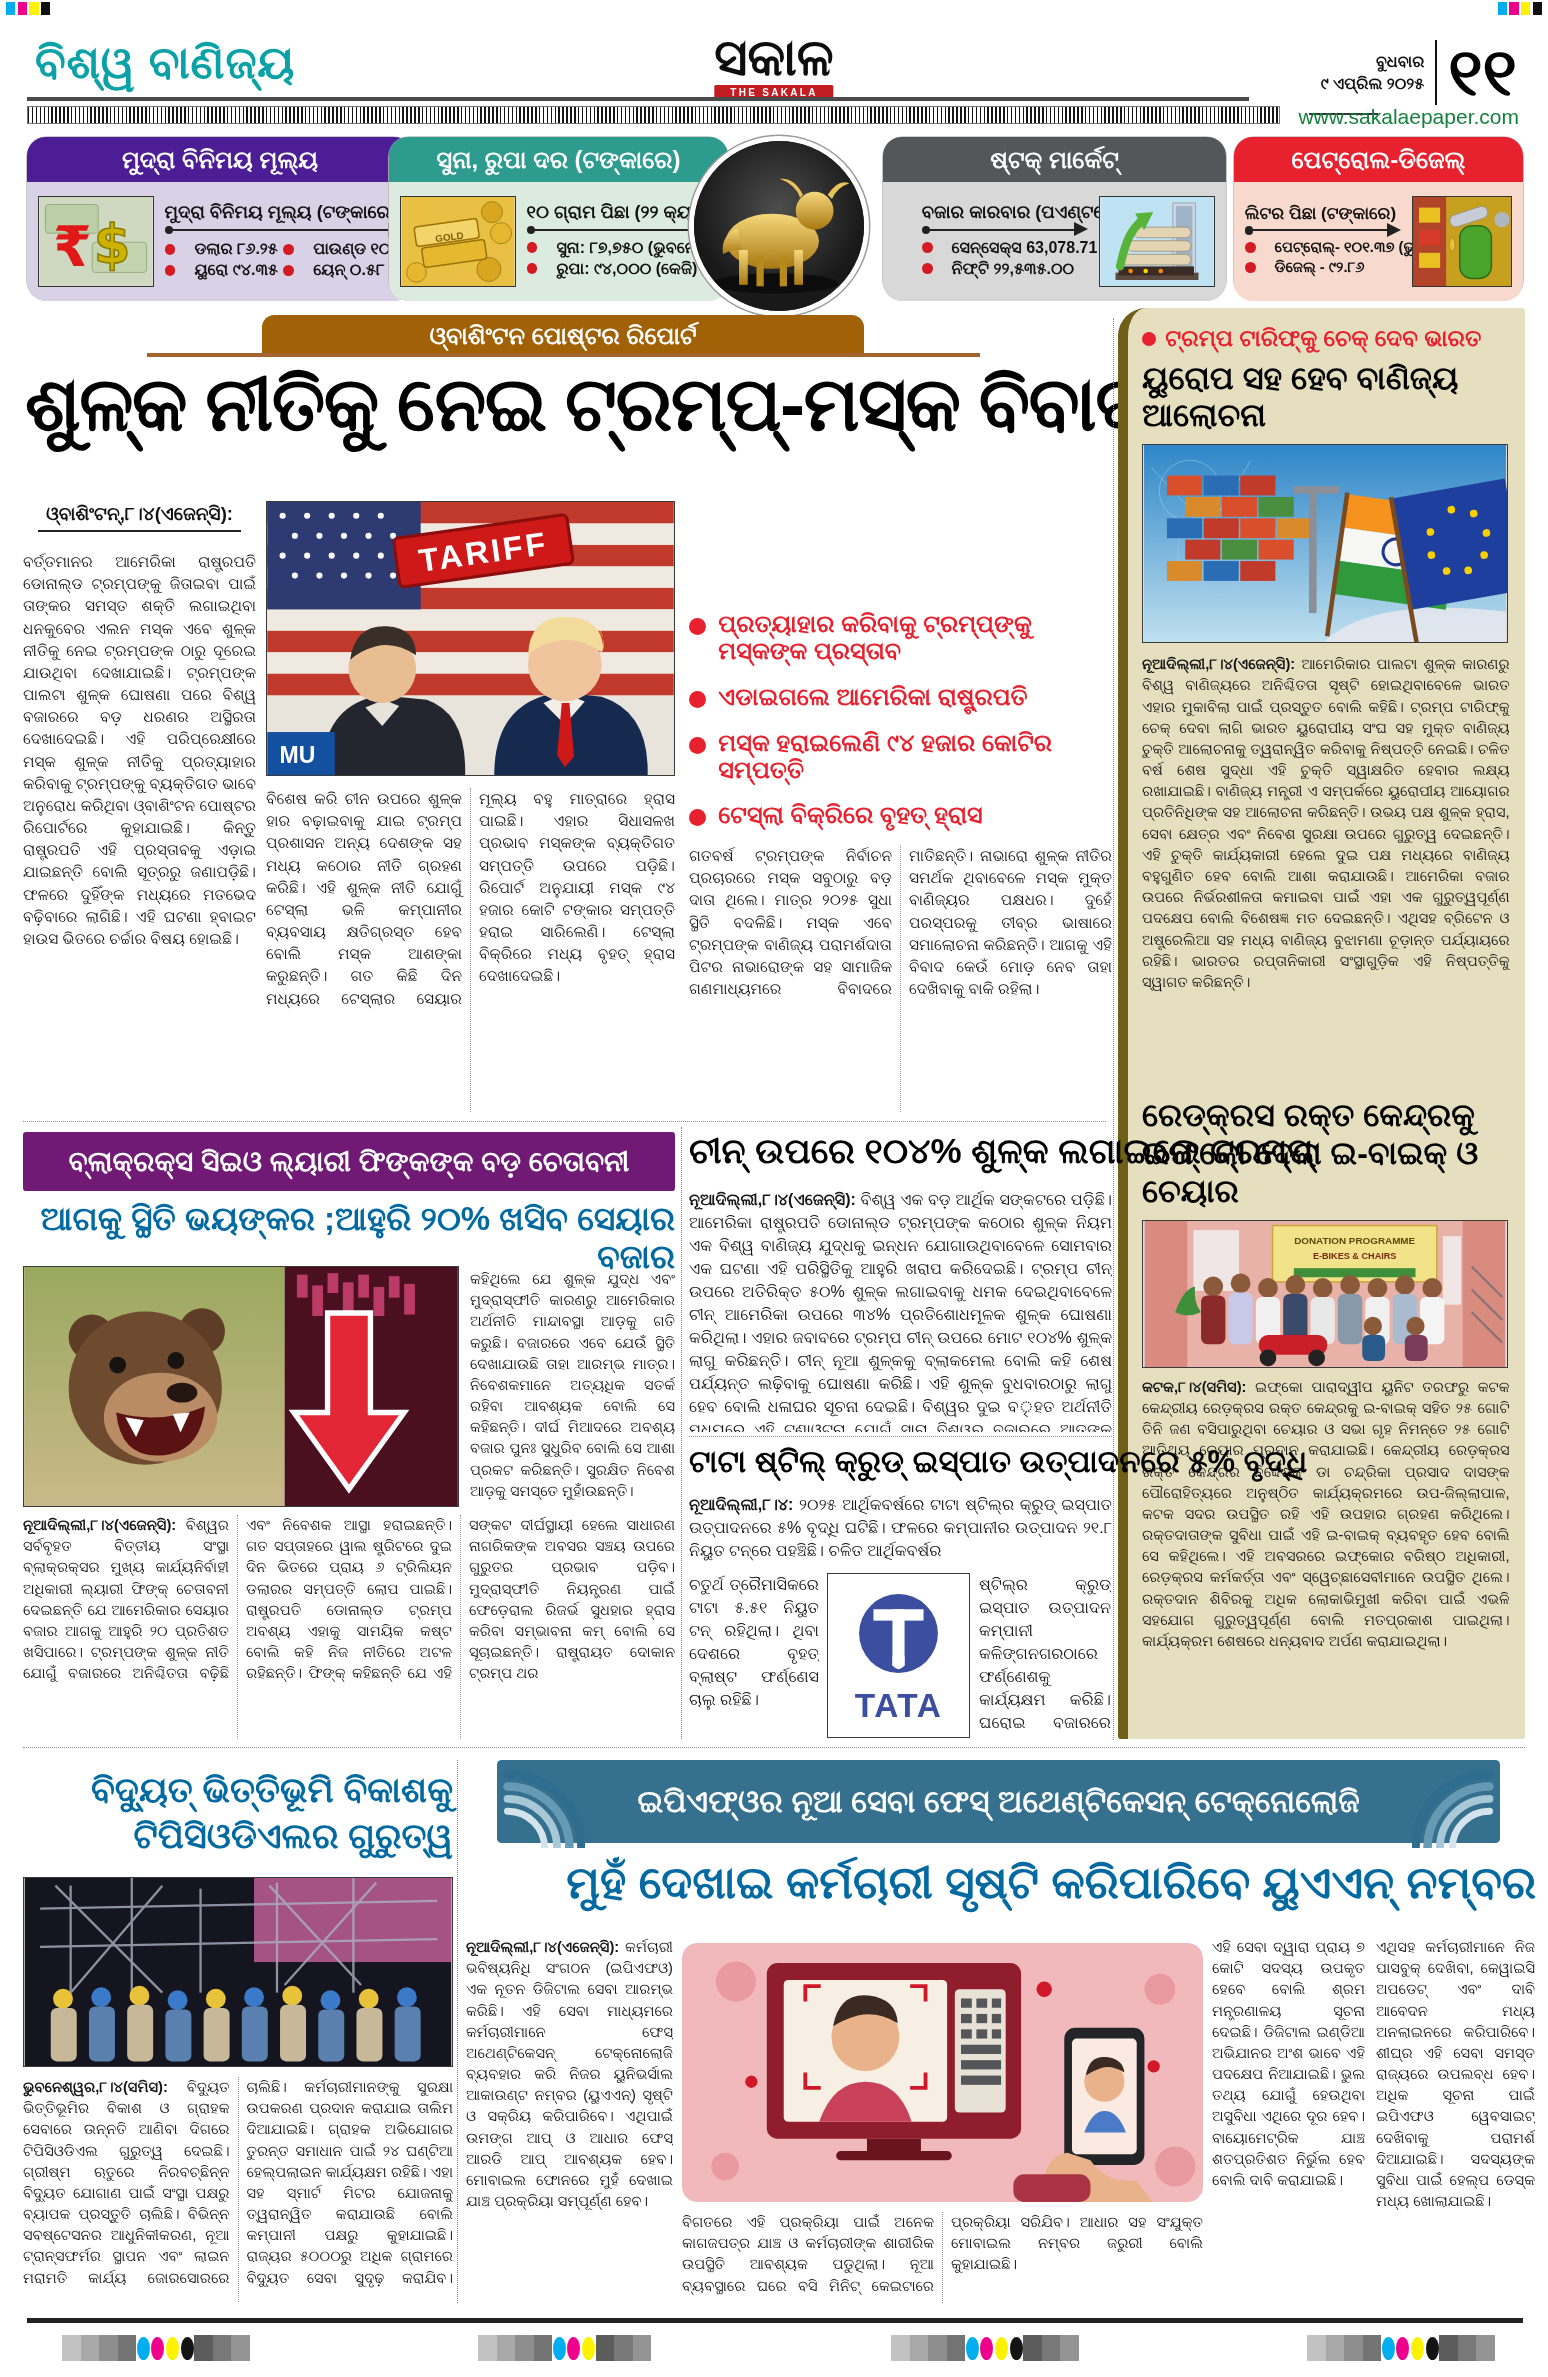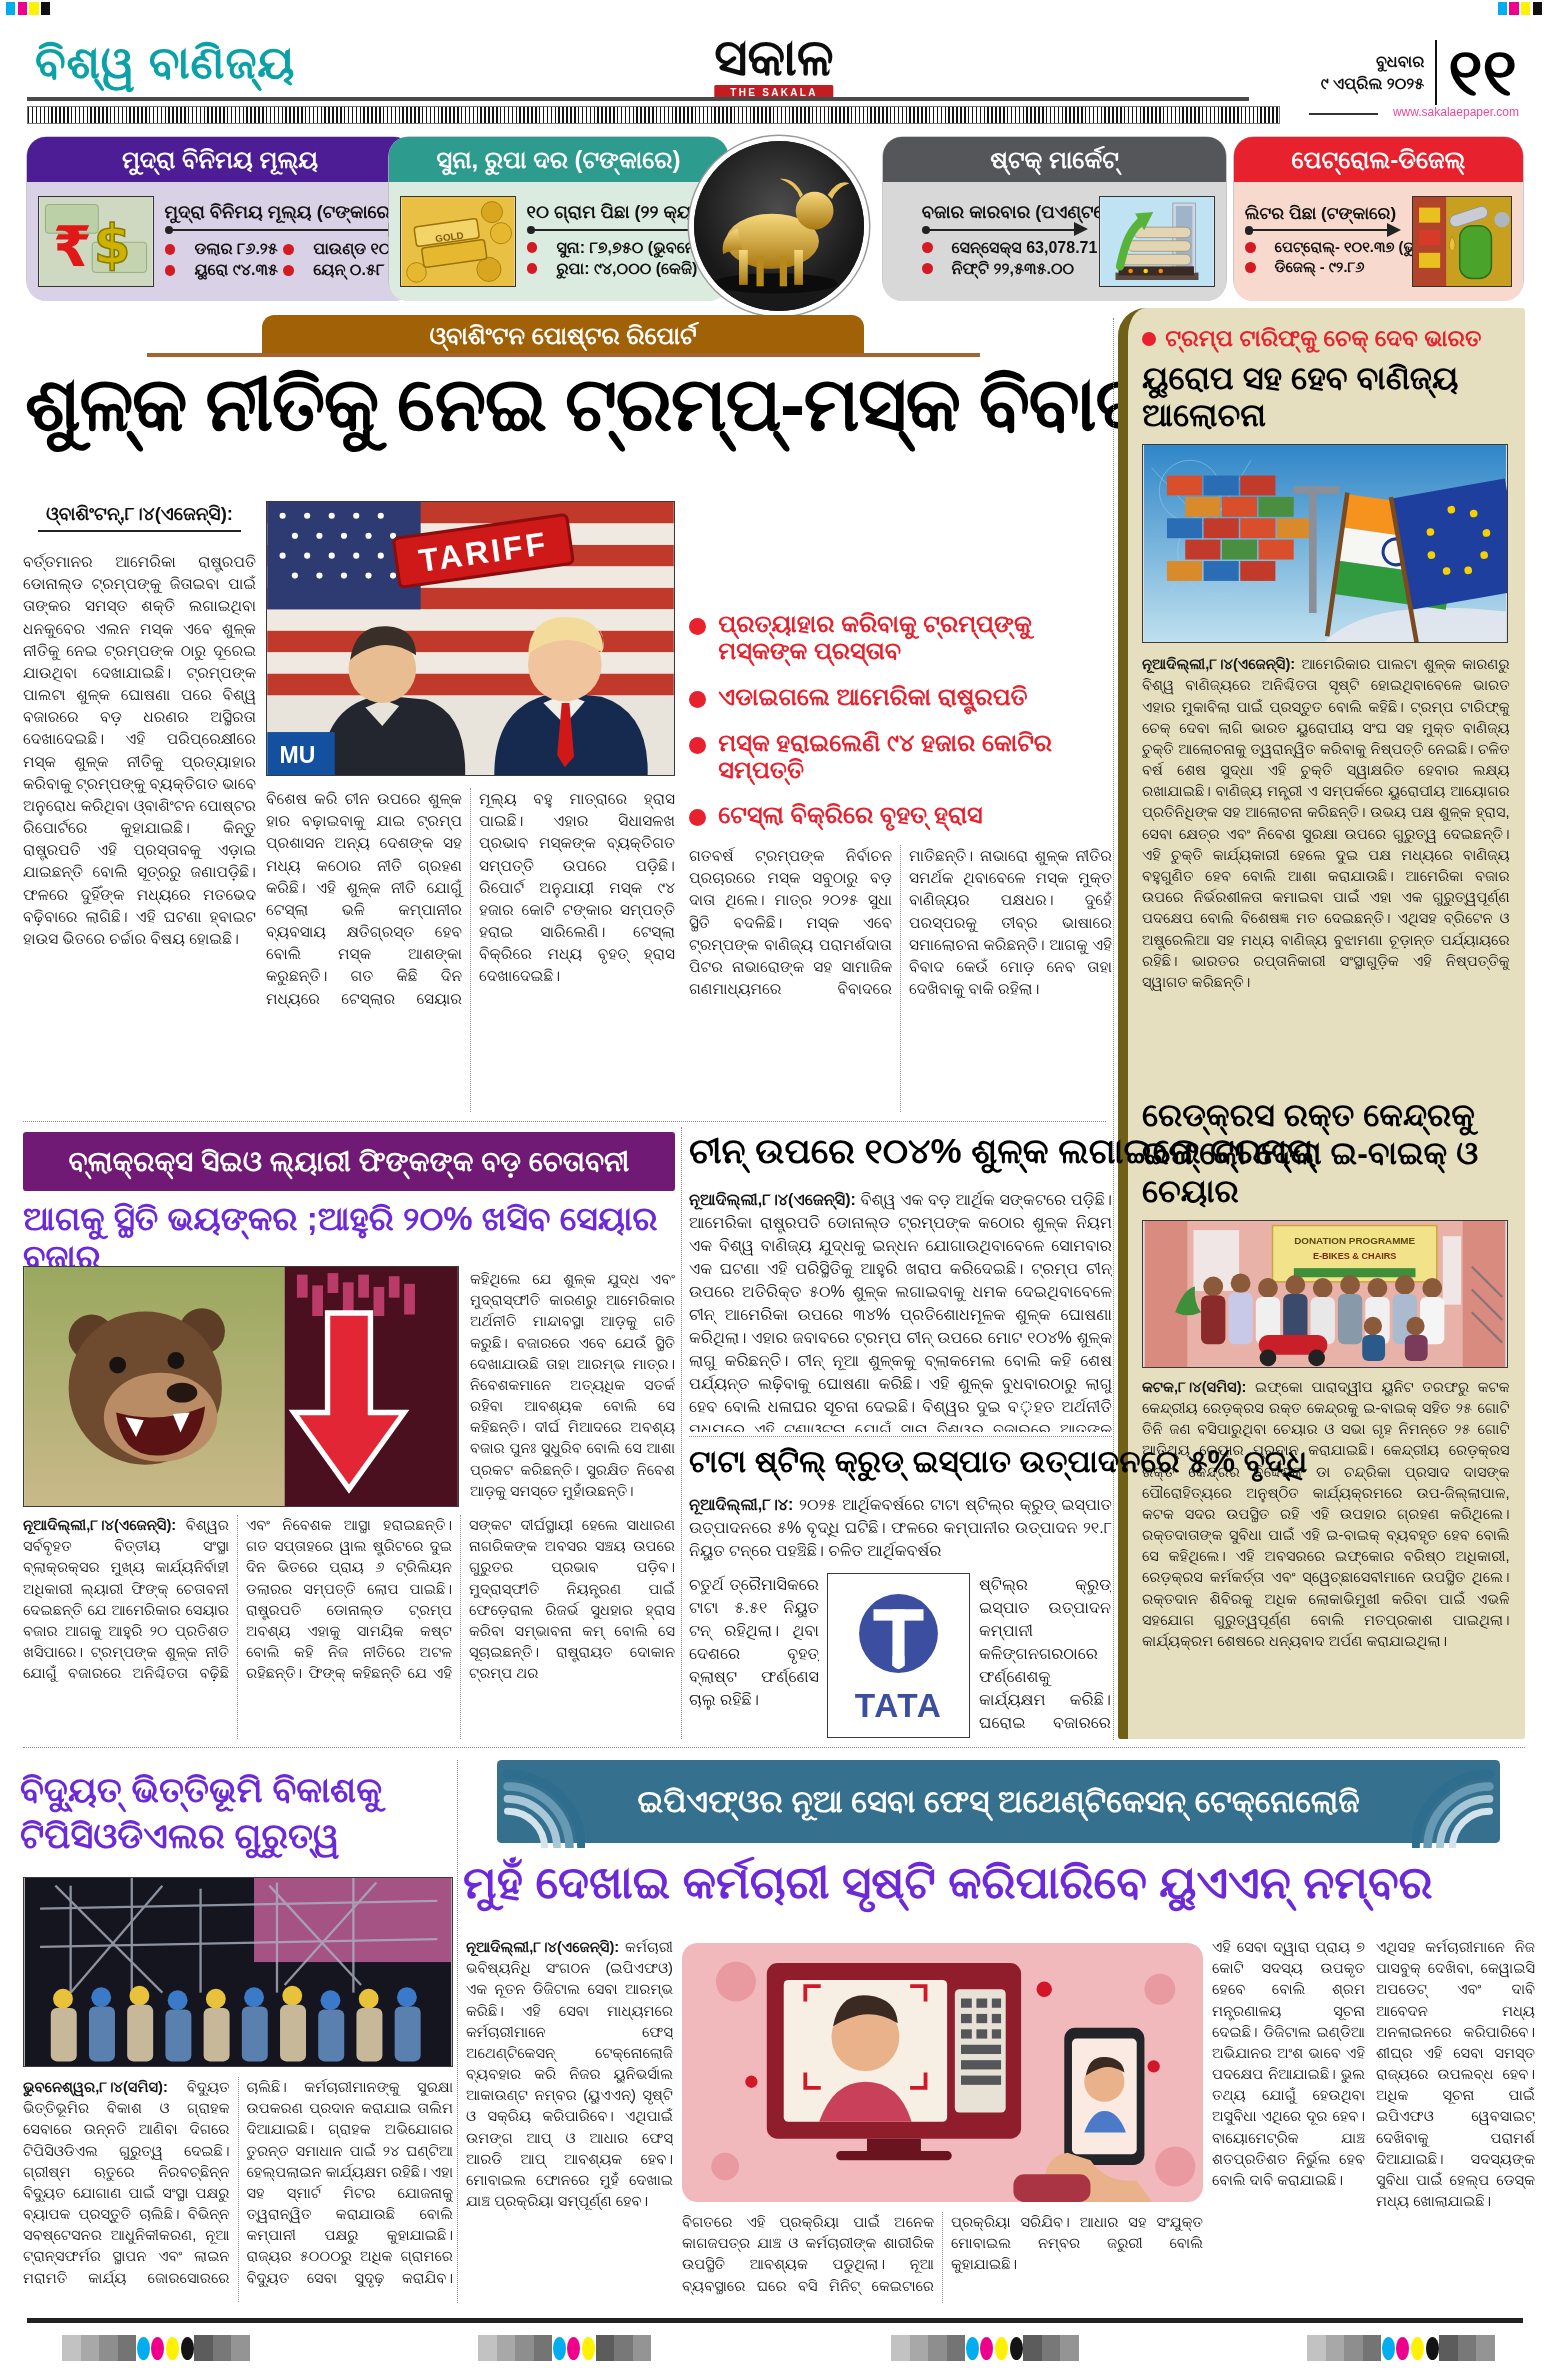--- a/index.html
+++ b/index.html
@@ -15,21 +15,21 @@
 .ph{border:0.8px solid #3a3a3a;overflow:hidden;background:#ddd}
 .ph svg{display:block;width:100%;height:100%}
 
 .section-title{font-size:45px;font-weight:800;color:#0aa2a6;letter-spacing:0.8px}
 .logo-odia{font-size:51px;font-weight:900;color:#0d0d0d;line-height:1;text-align:center}
 .logo-ribbon{background:#c11d23;color:#fff;font-size:10px;font-weight:bold;text-align:center;letter-spacing:2.3px;padding:2.3px 7.7px;border-radius:1.5px;margin-top:1.5px}
 .date-col{text-align:right;font-size:16px;font-weight:bold;color:#111;line-height:1.35}
 .pageno{font-size:66px;font-weight:900;color:#000;line-height:.9}
 .rule{background:#4a4a4a}
 .barcode{background:repeating-linear-gradient(90deg,#151515 0 1.5px,#fff 1.5px 3.9px);border:0.8px solid #777}
-.website{font-size:12px;color:#ec4899}
+.website{font-size:21px;color:#15803d}
 
 .tbox{position:absolute;top:137px;height:163px;border-radius:20px;box-shadow:0 0 0 0.8px #bbb}
 .boxhead{height:45px;border-radius:18.5px 18.5px 0 0;color:#fff;font-weight:bold;font-size:24px;text-align:center;line-height:45px}
 .boxbody{height:119px;border-radius:0 0 18.5px 18.5px;display:flex;align-items:center;gap:10.8px;padding:7.7px 10.8px}
 .thumb{width:116px;height:91px;border:1.5px solid #333;flex:none;overflow:hidden;background:#eee}
 .thumb svg{display:block;width:100%;height:100%}
 .tcol{flex:1;min-width:0}
 .sub{font-weight:bold;font-size:18px;color:#111;white-space:nowrap}
 .arrow{position:relative;height:2.3px;background:#222;margin:5.4px 10.8px 7.7px 1.5px}
 .arrow::before{content:"";position:absolute;left:-1.5px;top:-3.1px;width:8.5px;height:8.5px;background:#222;border-radius:50%}
@@ -48,21 +48,21 @@
 .lead-bullet .rd{width:17px;height:17px;border-radius:50%;background:#e8212e;margin-top:7px;flex:none}
 .lead-bullet span{color:#e8212e;font-weight:bold;font-size:24px;line-height:1.12}
 
 .rail{position:absolute;left:1118px;top:308px;width:407px;height:1431px;background:#e5dfbf;border-left:10.8px solid #6f5f17;border-radius:28px 3.1px 3.1px 3.1px;padding:17px 15.4px 0 14px}
 .rail .kick{display:flex;align-items:center;gap:9.3px;margin-bottom:7.7px}
 .rail .kick .rd{width:14px;height:14px;border-radius:50%;background:#e8212e;flex:none}
 .rail .kick span{color:#e8212e;font-weight:bold;font-size:23px;white-space:nowrap}
 .rail-headline{font-size:32px;font-weight:900;color:#000;line-height:1.18;margin-bottom:9.3px}
 
 .red-banner{background:#701a75;color:#fff;font-weight:bold;font-size:28px;text-align:center;line-height:59px;border-radius:3.1px}
-.mid-headline{font-weight:900;color:#6d28d9;text-align:left}
+.mid-headline{font-weight:900;color:#0369a1;text-align:right}
 .blue-banner{position:absolute;background:#35708f;color:#fff;font-weight:bold;font-size:31px;text-align:center;line-height:83px;border-radius:4.6px}
 .wing{position:absolute;top:-3.1px;width:93px;height:91px}
 
 .vdot{border-left:1.5px dotted #8a8a8a;width:0}
 .hdot{border-top:1.5px dotted #8a8a8a;height:0}
 .regstrip{position:absolute;top:2334px;display:flex;align-items:center;height:28px}
 .regstrip .g{width:18.5px;height:26px}
 .regstrip .e{width:13px;height:23px;border-radius:50%;margin:0 0.8px;flex:none}
 .cornermarks{position:absolute;display:flex;gap:2.3px}
 .cornermarks i{width:9.3px;height:12.3px;display:block}

